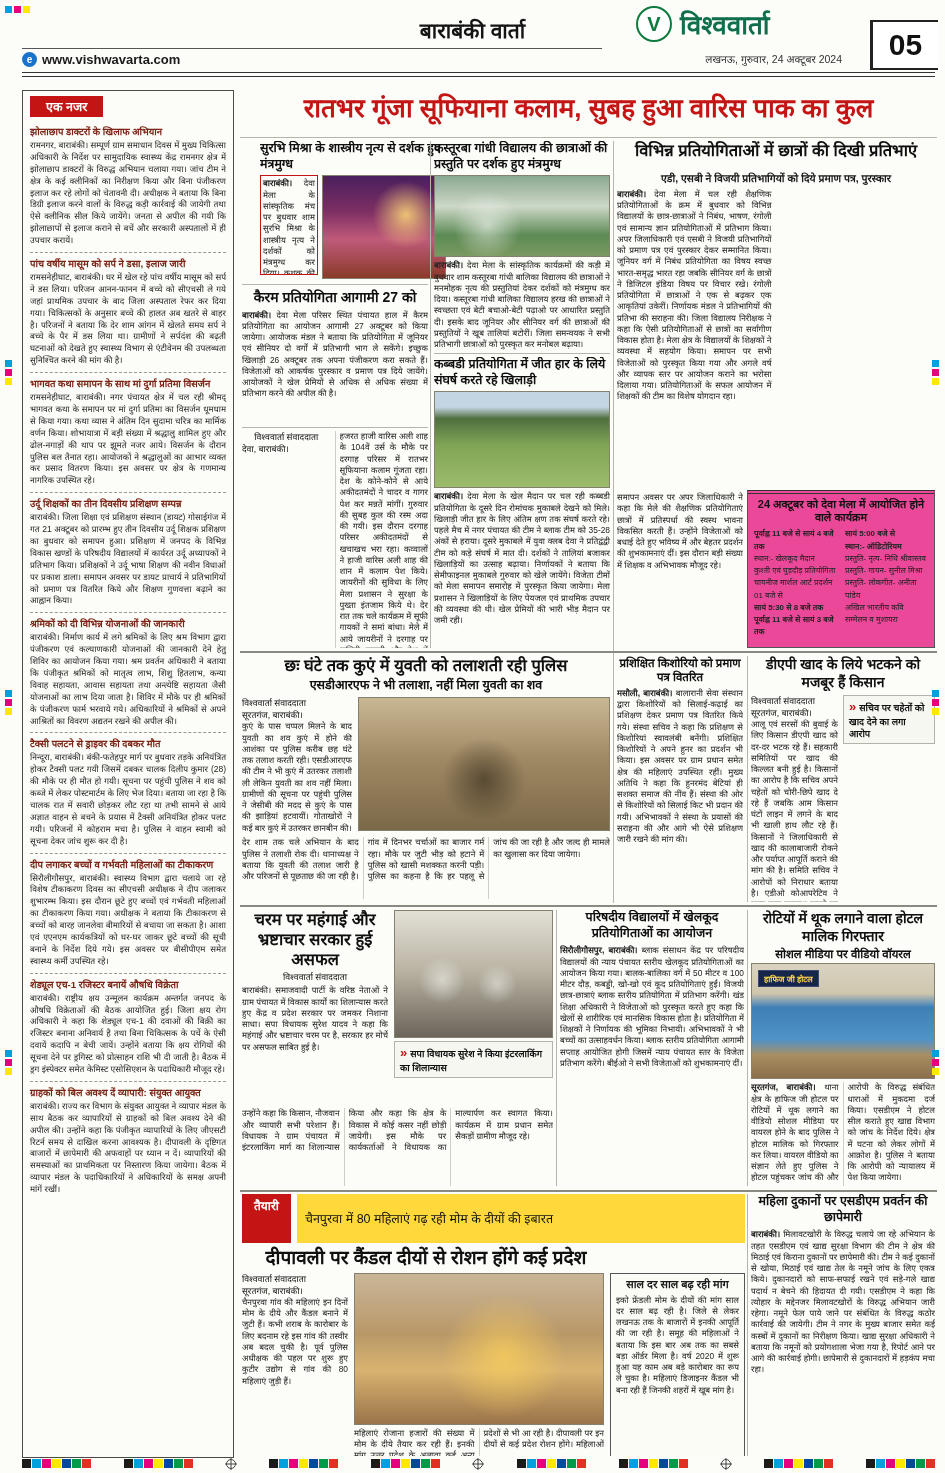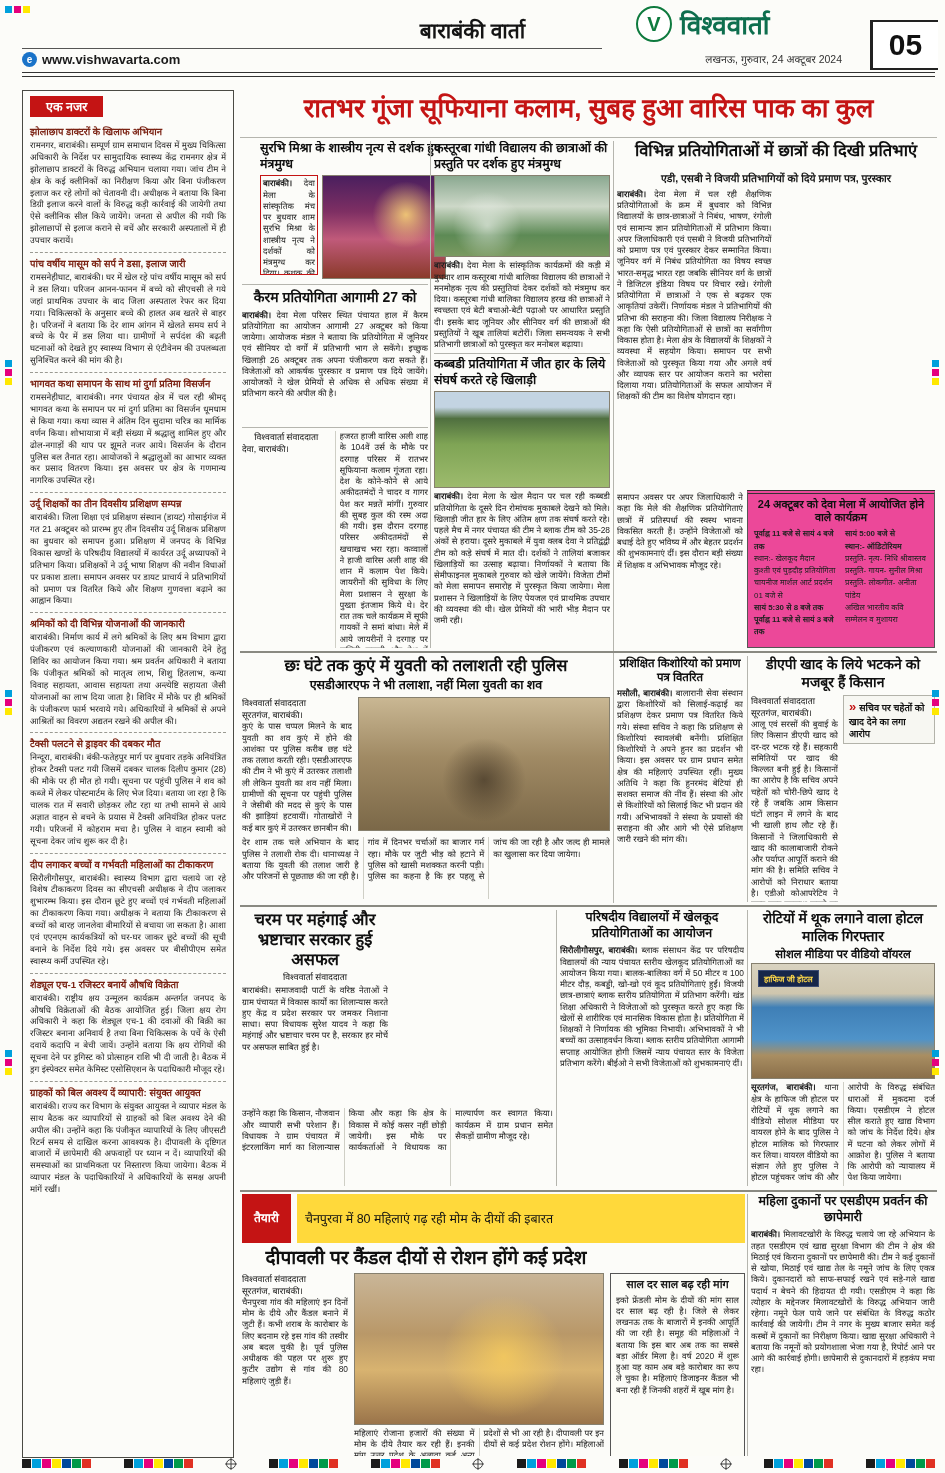--- a/index.html
+++ b/index.html
@@ -63,21 +63,21 @@
 
   
   .sched{border:1px solid #555;border-top:4px double #333;padding:4px 6px;background:#ec4899;overflow:hidden}
   .sched-title{font-size:11px;font-weight:700;text-align:center;line-height:1.2;margin-bottom:4px;color:#111}
   .sched-cols{display:flex;gap:8px}
   .sched-col{flex:1}
   .sched-line{font-size:7.9px;line-height:1.55;color:#222}
   .sched-bold{font-weight:700}
 
   
-  .badge{background:#c41414;color:#fff;font-size:12px;font-weight:700;padding:15px 12px;white-space:nowrap}
+  .badge{background:#c41414;color:#fff;font-size:12px;font-weight:700;padding:3px 12px;white-space:nowrap}
   .kicker{background:#ffd93b;color:#111;font-size:12.5px;font-weight:400;padding:16px 8px;flex:1;white-space:nowrap;overflow:hidden}
   .subbox{border:1px solid #555;padding:4px 5px;overflow:hidden;background:#fcfcf7}
   .subbox-title{font-size:11px;font-weight:700;text-align:center;line-height:1.25;margin-bottom:3px}
 
   
   .cbar{left:22px;top:1458px;width:913px;height:11px;display:flex;justify-content:space-between;align-items:center}
   .cbar-group{display:inline-flex;gap:1px}
   .cbar-sq{width:9px;height:9px;display:inline-block}
   .regmark{width:10px;height:10px;border:1px solid #444;border-radius:50%;position:relative;display:inline-block}
   .regmark::before{content:"";position:absolute;left:50%;top:-2px;bottom:-2px;width:1px;background:#444;transform:translateX(-50%)}
@@ -282,20 +282,26 @@
 
   <div class="abs hline strong" style="left:240px;top:905px;width:697px"></div>
 
   <div class="abs" style="left:242px;top:910px;width:311px;height:276px;overflow:hidden">
     <div style="display:flex;gap:6px">
       <div style="width:146px">
         <div class="hl-lg center">चरम पर महंगाई और भ्रष्टाचार सरकार हुई असफल</div>
         <div class="byline center" style="margin:2px 0">विश्ववार्ता संवाददाता</div>
         <div class="body-text" style="height:118px">बाराबंकी। समाजवादी पार्टी के वरिष्ठ नेताओं ने ग्राम पंचायत में विकास कार्यों का शिलान्यास करते हुए केंद्र व प्रदेश सरकार पर जमकर निशाना साधा। सपा विधायक सुरेश यादव ने कहा कि महंगाई और भ्रष्टाचार चरम पर है, सरकार हर मोर्चे पर असफल साबित हुई है।</div>
       </div>
+      <div style="flex:1">
+        <div class="photo ph-meeting" style="height:128px"></div>
+        <div class="pq" style="margin-top:3px">
+          <span class="mark">»</span><span>सपा विधायक सुरेश ने किया इंटरलाकिंग का शिलान्यास</span>
+        </div>
+      </div>
     </div>
     <div class="cols3 body-text" style="height:96px;margin-top:5px">उन्होंने कहा कि किसान, नौजवान और व्यापारी सभी परेशान हैं। विधायक ने ग्राम पंचायत में इंटरलाकिंग मार्ग का शिलान्यास किया और कहा कि क्षेत्र के विकास में कोई कसर नहीं छोड़ी जायेगी। इस मौके पर कार्यकर्ताओं ने विधायक का माल्यार्पण कर स्वागत किया। कार्यक्रम में ग्राम प्रधान समेत सैकड़ों ग्रामीण मौजूद रहे।</div>
   </div>
 
   <div class="abs vline" style="left:556px;top:910px;height:276px"></div>
 
   <div class="abs" style="left:560px;top:910px;width:184px;height:276px;overflow:hidden">
     <div class="hl-sm center">परिषदीय विद्यालयों में खेलकूद प्रतियोगिताओं का आयोजन</div>
     <div class="body-text" style="margin-top:4px">
       <span class="dl">सिरौलीगौसपुर, बाराबंकी।</span>

